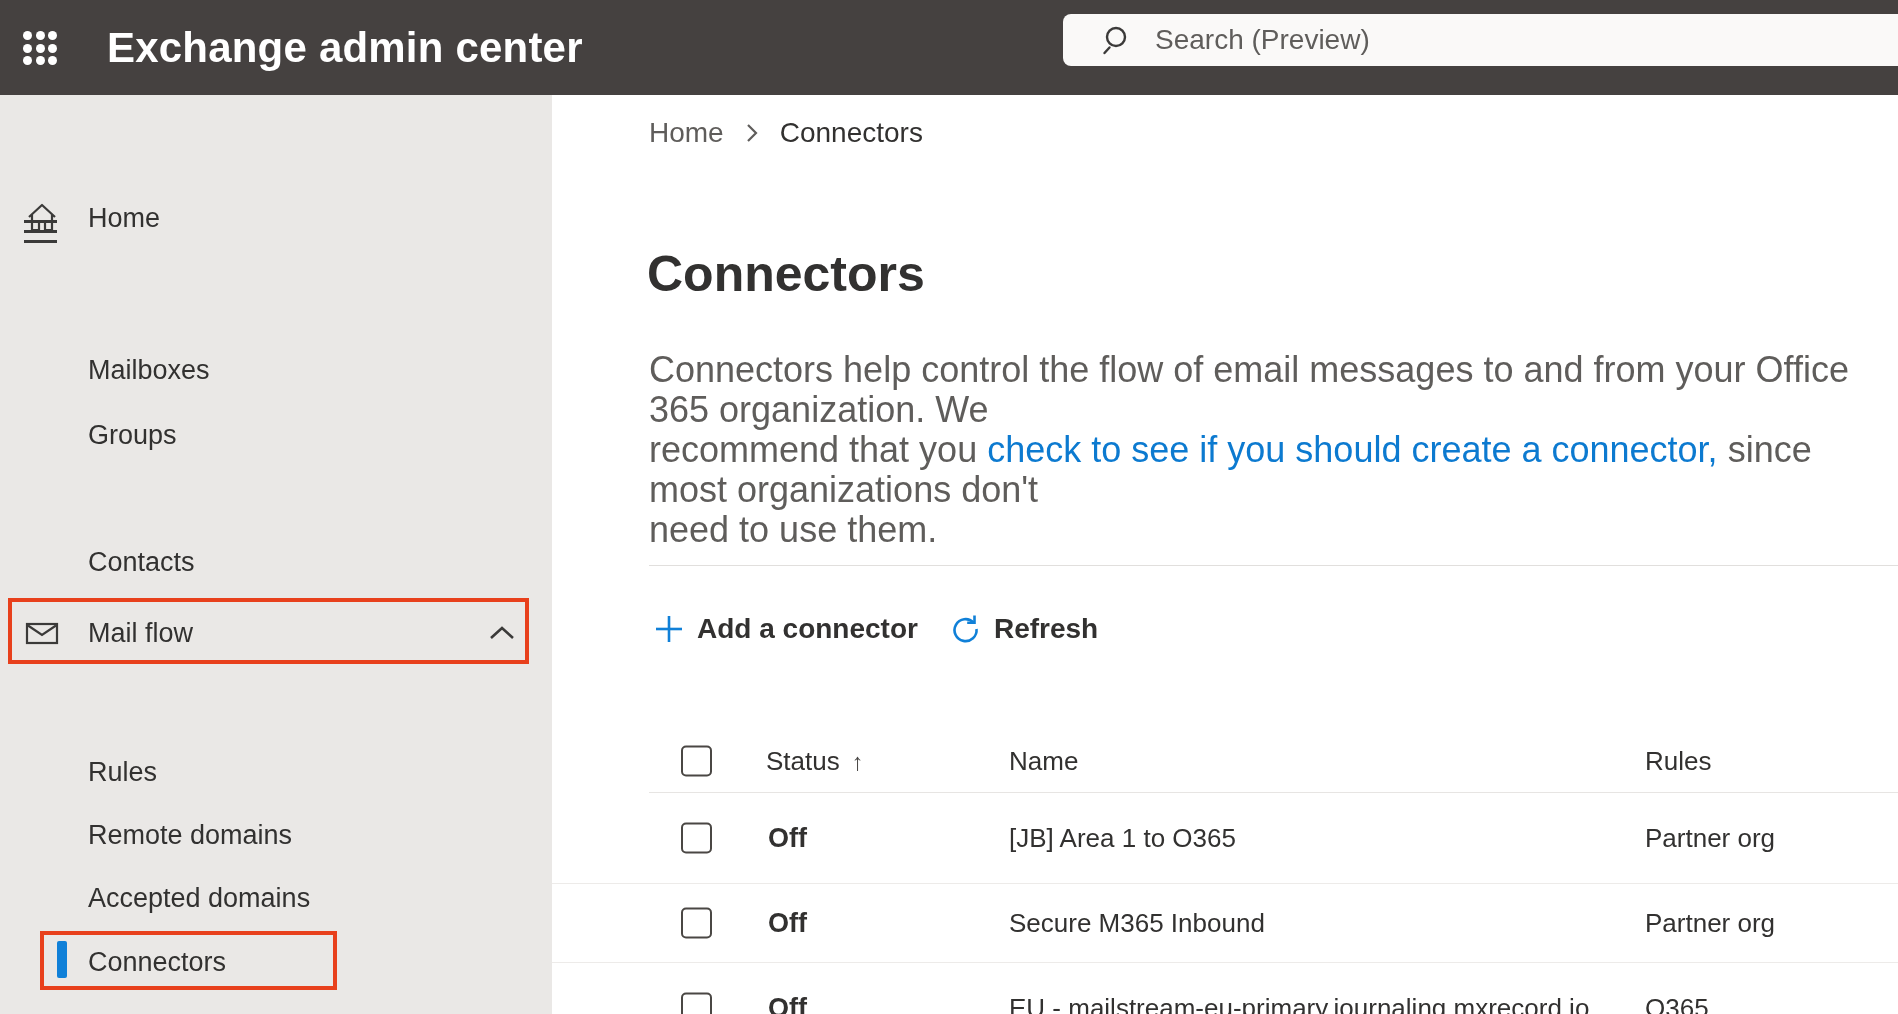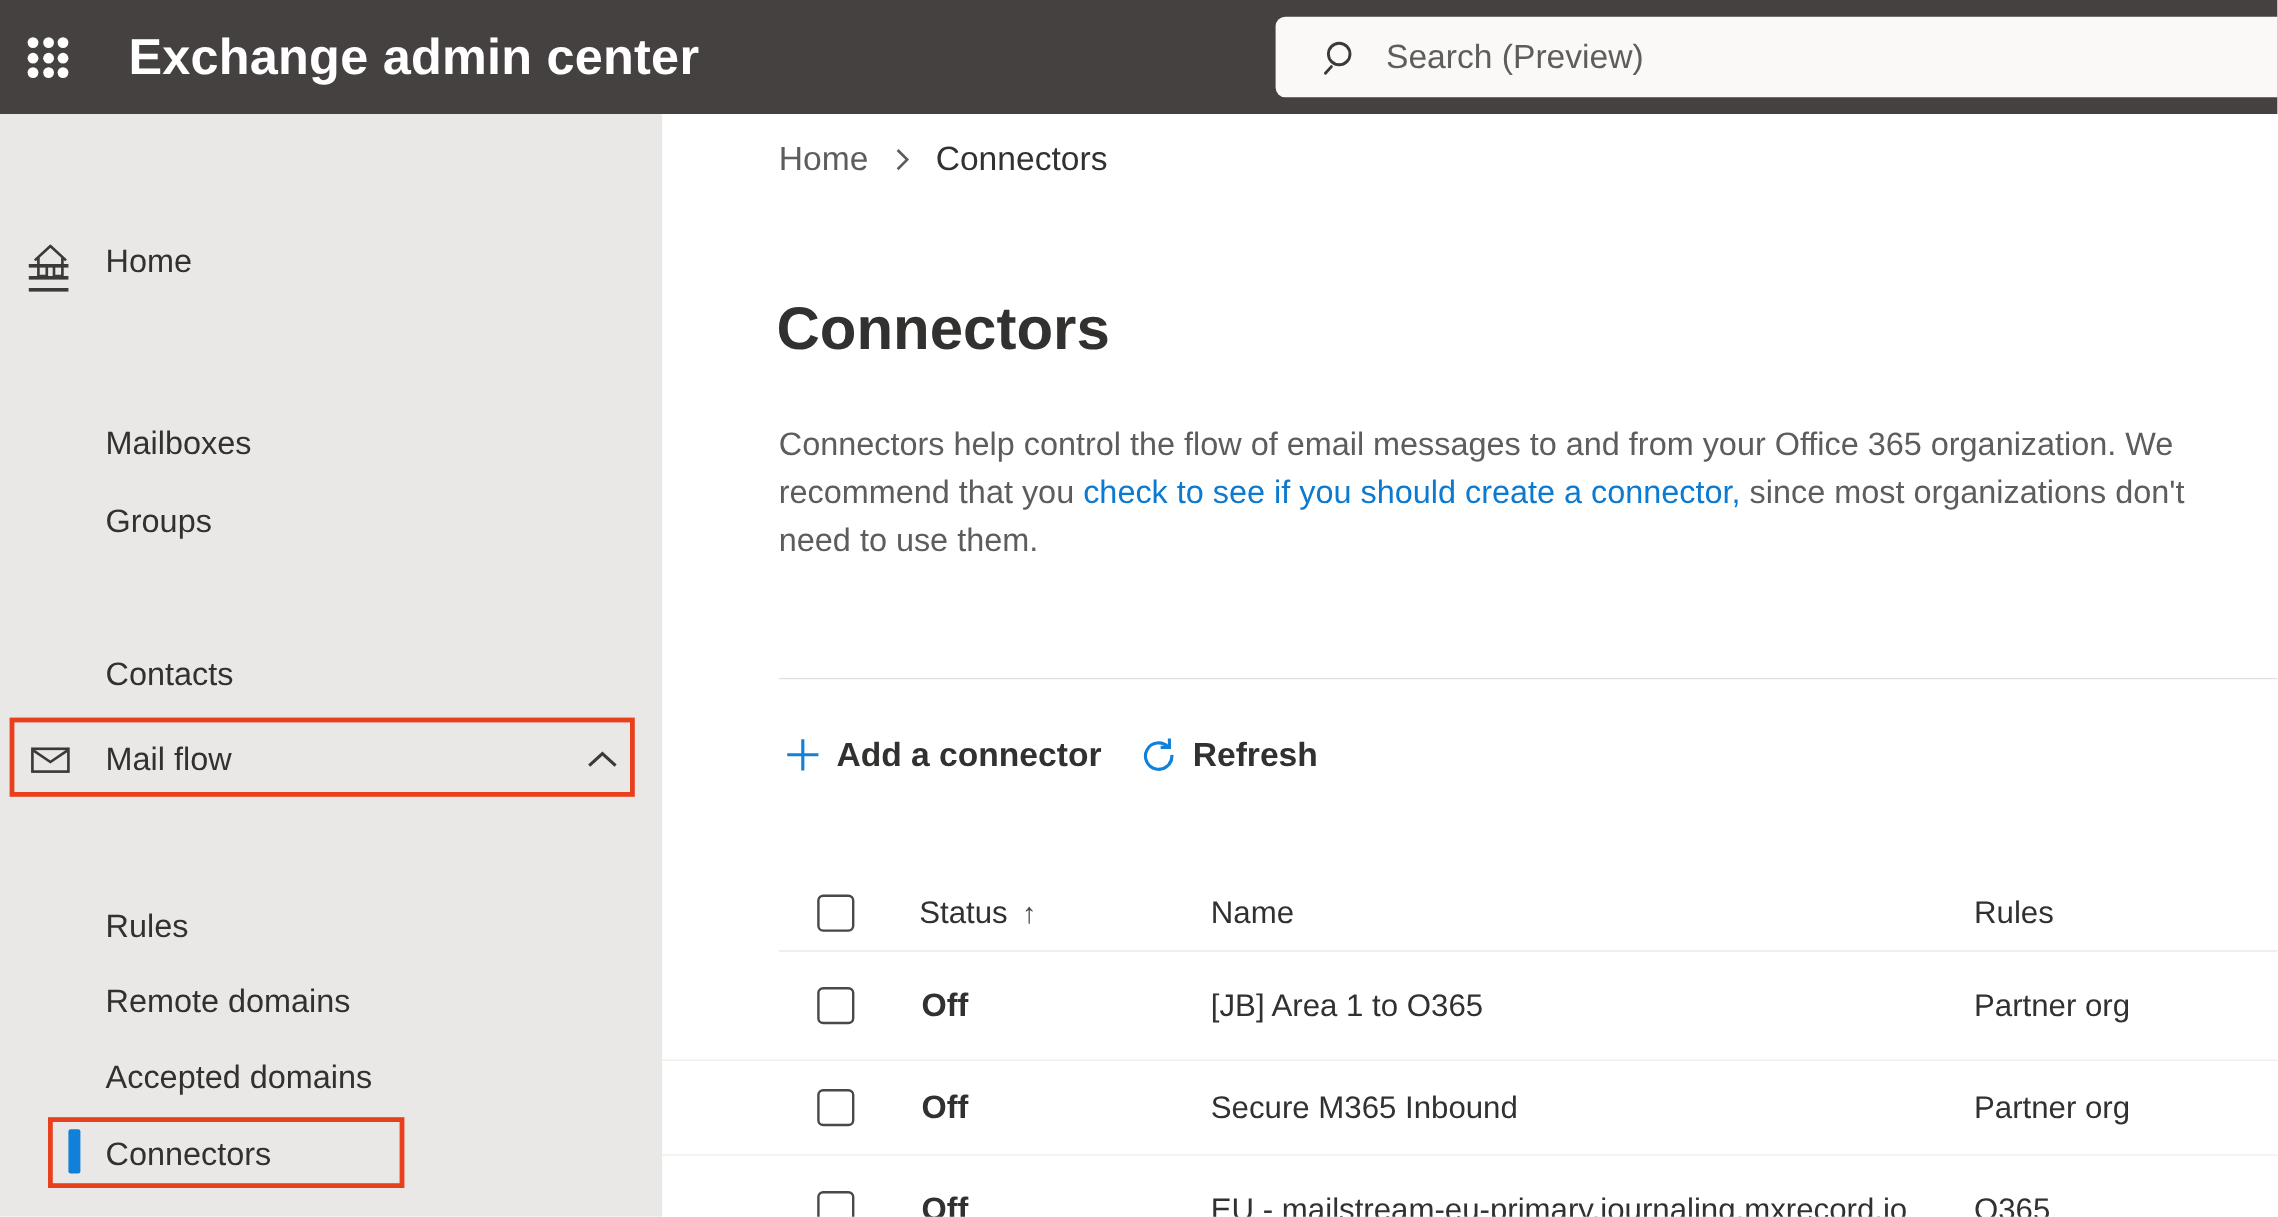--- a/index.html
+++ b/index.html
@@ -8,21 +8,21 @@
   #app { position:relative; width:1898px; height:1014px; }
 
   
   .topbar { position:absolute; left:0; top:0; width:1898px; height:95px; background:#454140; }
   .waffle-btn { position:absolute; left:14px; top:22px; width:52px; height:52px;
                 background:none; border:none; cursor:pointer; }
   .waffle { display:grid; grid-template-columns:repeat(3,9px); grid-gap:3.5px; width:34px; margin:0 auto; }
   .waffle i { width:9px; height:9px; border-radius:50%; background:#fff; }
   .app-title { position:absolute; left:107px; top:0; height:95px; line-height:95px;
                color:#fff; font-size:42px; font-weight:600; letter-spacing:.2px; }
-  .searchbox { position:absolute; left:1063px; top:14px; width:835px; height:67px;
+  .searchbox { position:absolute; left:1063px; top:14px; width:835px; height:52px;
                background:#faf9f8; border-radius:8px 0 0 8px; display:flex; align-items:center; }
   .searchbox svg { margin-left:38px; flex:0 0 auto; }
   .searchbox input { flex:1; height:60px; margin-left:20px; border:none; outline:none;
                      background:transparent; font-size:28px; color:#3b3a39;
                      font-family:"Liberation Sans", sans-serif; }
   .searchbox input::placeholder { color:#5f5d5b; opacity:1; }
 
   
   .sidebar { position:absolute; left:0; top:95px; width:552px; height:919px; background:#eae8e6; }
   .hamburger-btn { position:absolute; left:24px; top:116px; width:40px; height:40px;
@@ -40,21 +40,21 @@
   .sel-bar { position:absolute; left:57px; top:846px; width:10px; height:37px;
              background:#1080d8; border-radius:2px; }
 
   
   .main { position:absolute; left:552px; top:95px; width:1346px; height:919px; background:#fff; }
   .breadcrumb { position:absolute; left:97px; top:20px; height:36px; display:flex;
                 align-items:center; gap:20px; font-size:28px; }
   .crumb-home { color:#5f5d5b; cursor:pointer; }
   .crumb-current { color:#323130; }
   .page-title { position:absolute; left:95px; top:150px; font-size:50px; font-weight:700; color:#323130; }
-  .desc { position:absolute; left:97px; top:255px; font-size:27px; line-height:40px; color:#5f5d5b; }
+  .desc { position:absolute; left:97px; top:255px; font-size:36px; line-height:40px; color:#5f5d5b; }
   .desc a { color:#0c7ad0; text-decoration:none; cursor:pointer; }
 
   .divider { position:absolute; left:97px; width:1249px; height:0; border-top:1px solid #e1dfdd; }
   .div-toolbar { top:470px; }
   .toolbar { position:absolute; left:101px; top:496px; height:44px; display:flex; align-items:center; gap:30px; }
   .tool-btn { display:flex; align-items:center; gap:12px; background:none; border:none; cursor:pointer;
               font-family:"Liberation Sans", sans-serif; font-size:28px; font-weight:600; color:#323130;margin-top:32px; }
 
   .thead { position:absolute; left:0; top:635px; width:1346px; height:62px; }
   .thead .col-label { position:absolute; top:50%; transform:translateY(-50%);

